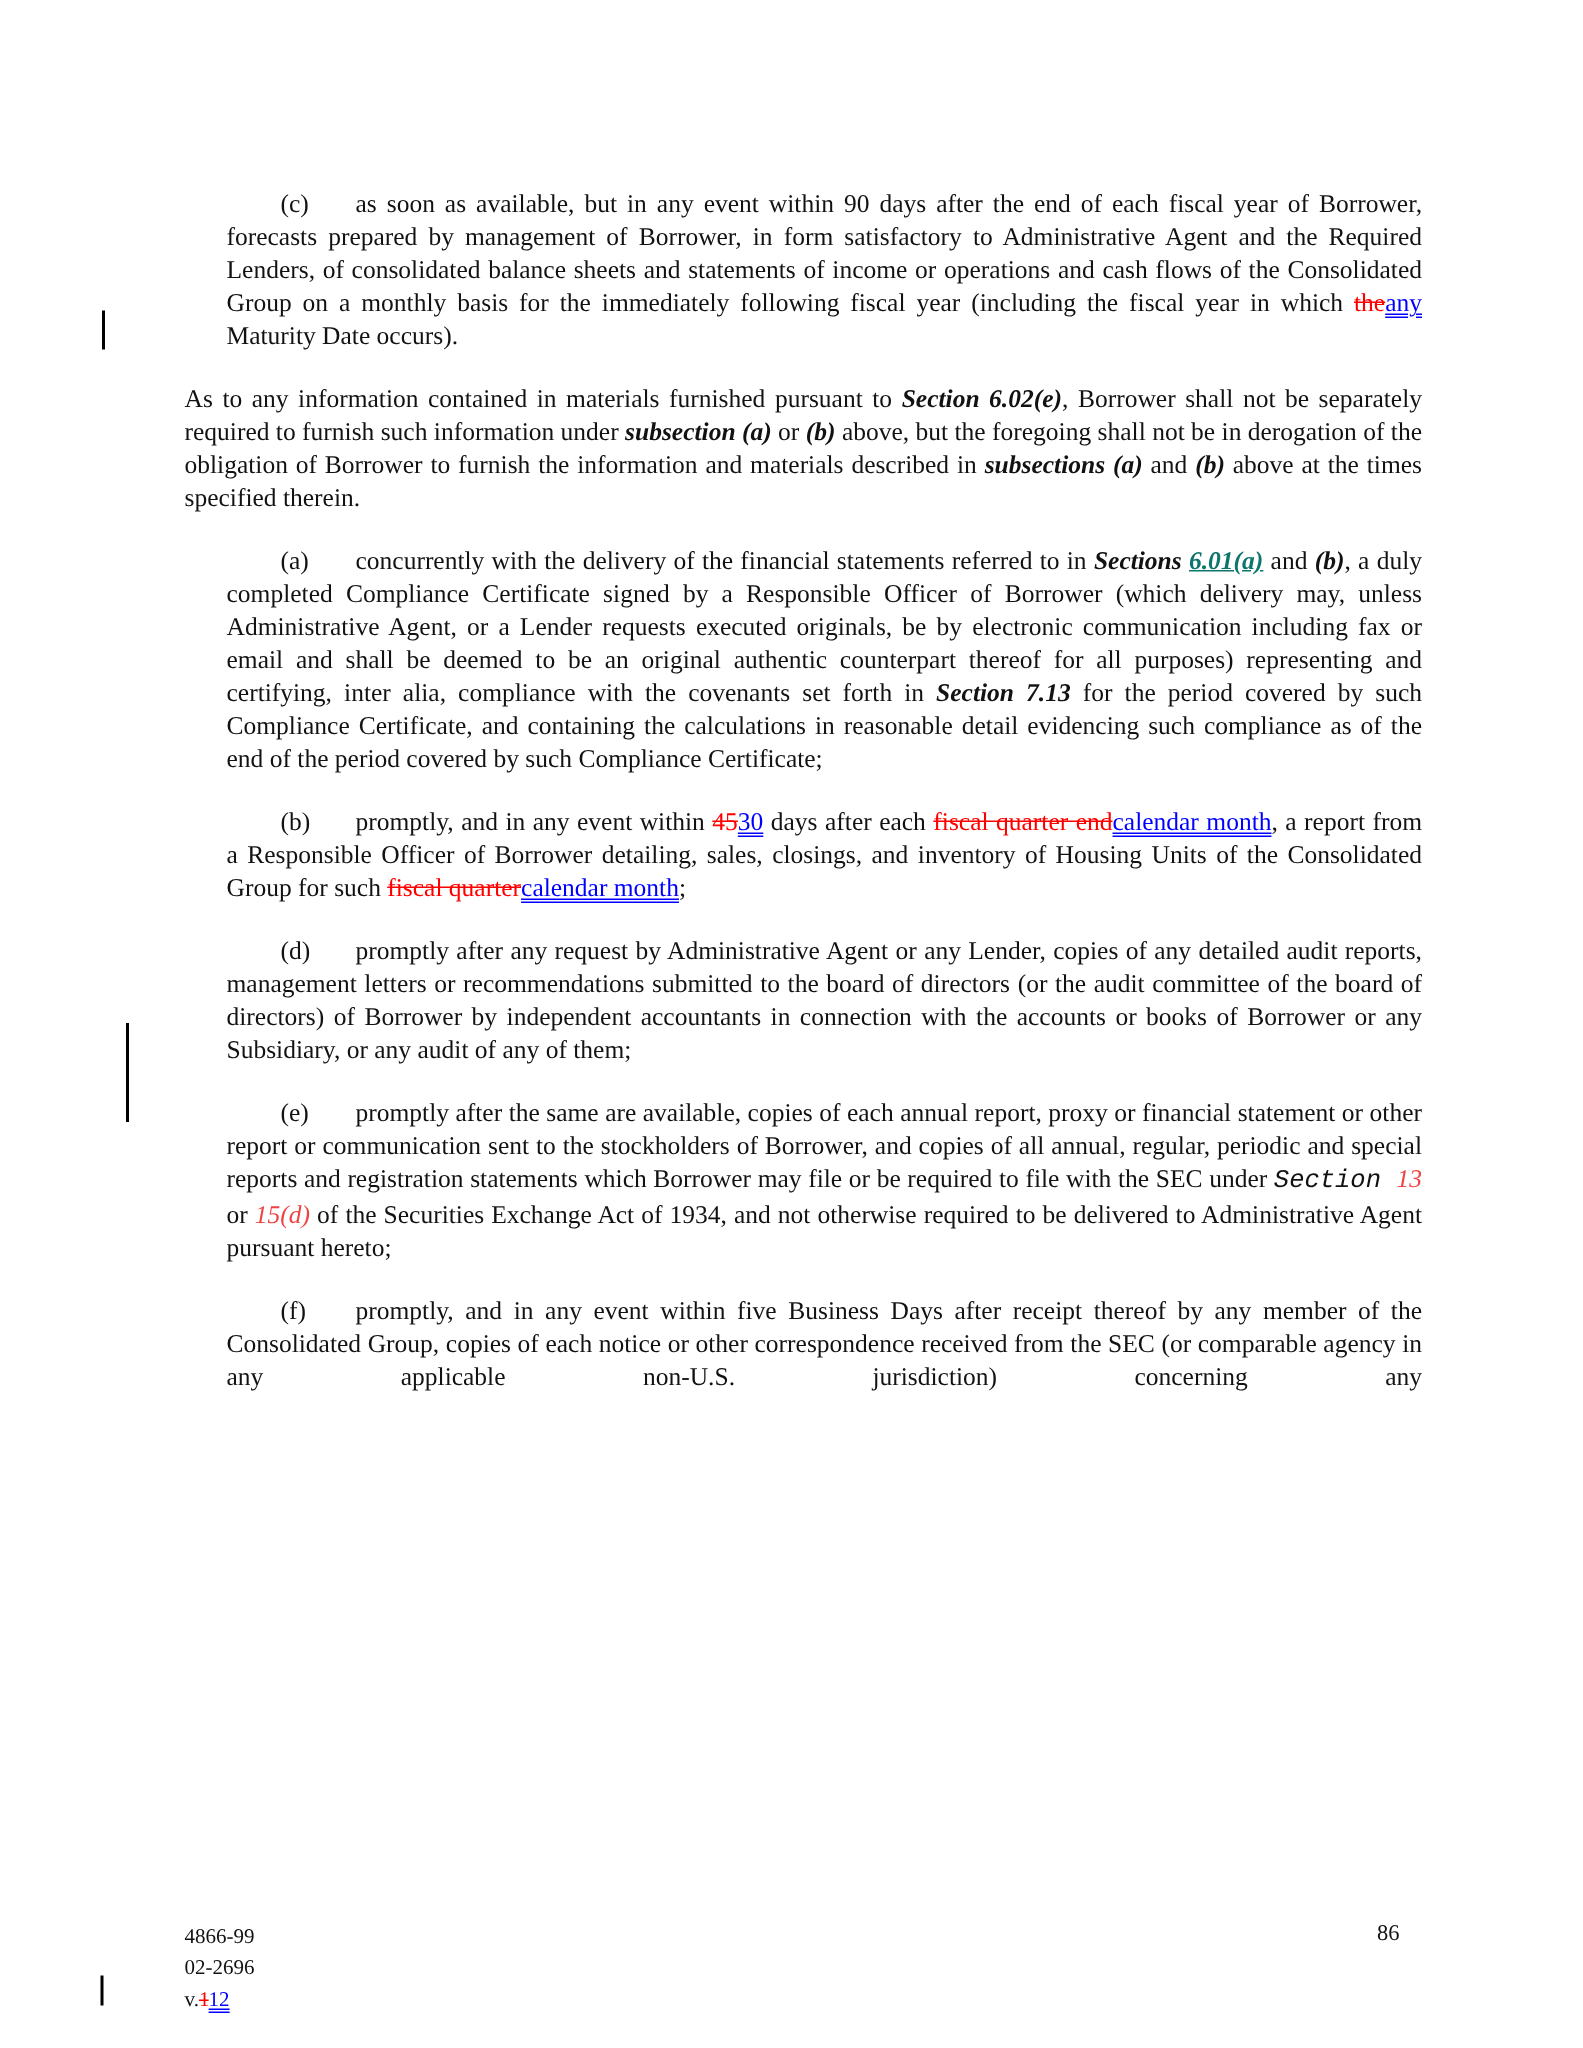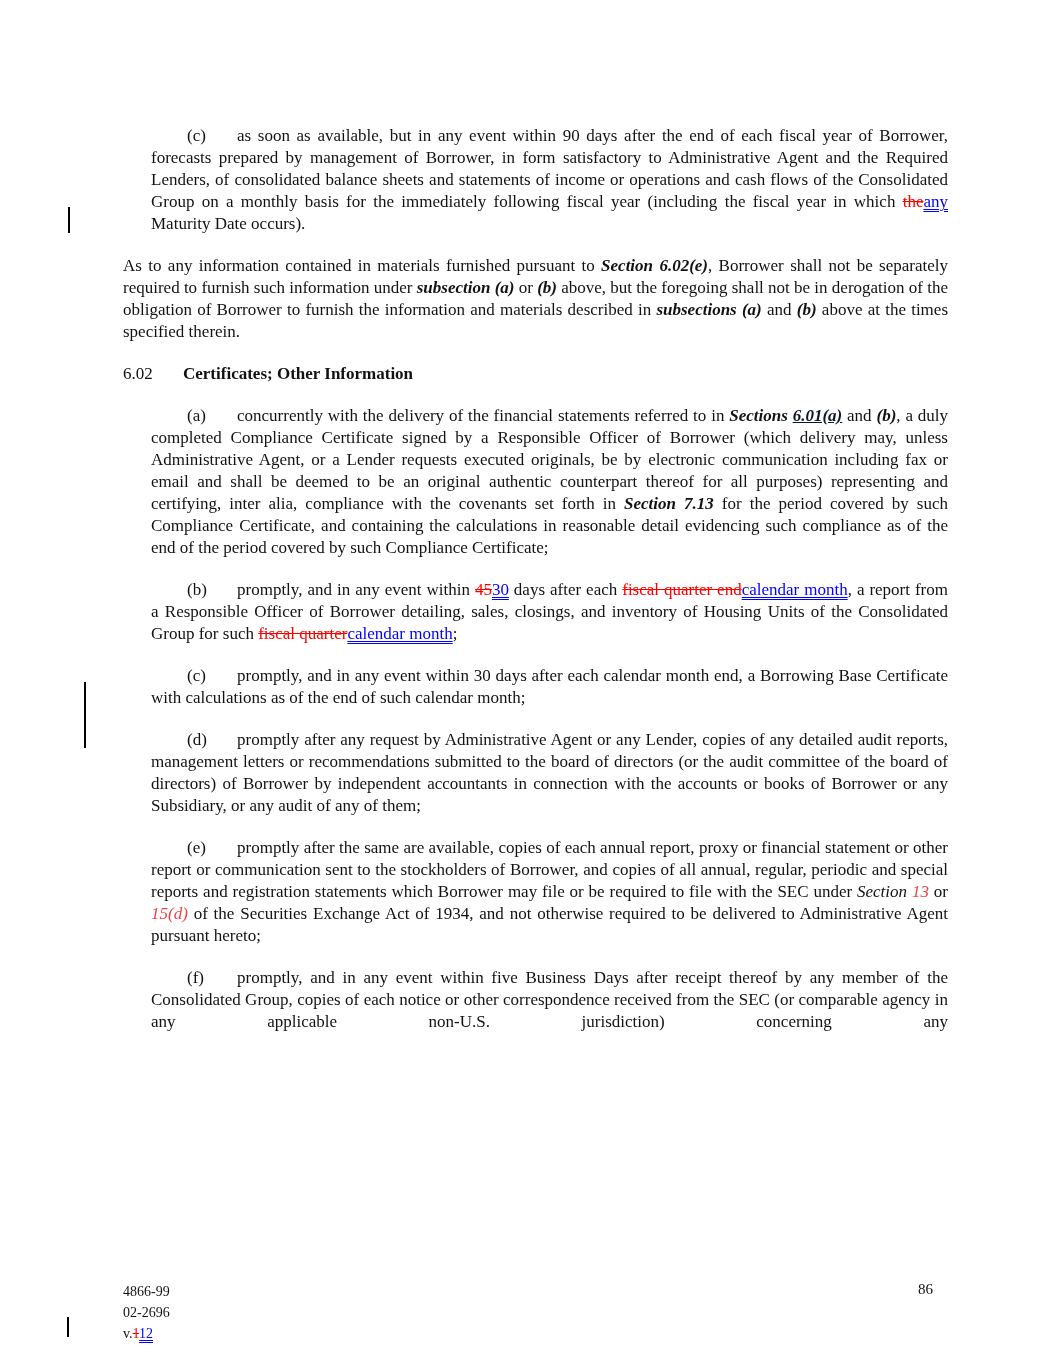--- a/index.html
+++ b/index.html
@@ -26,22 +26,22 @@
   p.flush { text-indent: 0; }
   .plabel { display: inline-block; width: 50px; text-indent: 0; }
   .heading-line { margin-left: 62px; }
   .hnum { display: inline-block; width: 60px; }
   .htitle { font-weight: bold; }
   .last-justify { text-align-last: justify; }
 
   
   .seg-n  { }
   .seg-bi { font-weight: bold; font-style: italic; }
-  .seg-biref { font-weight: bold; font-style: italic; color: #0f172a; text-decoration: underline; }
-  .seg-i  { font-style: italic; }
+  .seg-biref { font-weight: bold; font-style: italic; color: #0f766e; text-decoration: underline; }
+  .seg-i  { font-style: italic; font-family: Liberation Mono, monospace; }
   .seg-iref { font-style: italic; color: #ef4444; }
   .seg-del { color: #ff0000; text-decoration: line-through; }
   .seg-ins {
     color: #0000ff;
     text-decoration: underline;
     text-decoration-style: double;
     text-decoration-thickness: 1px;
     text-underline-offset: 2px;
   }
 
@@ -75,28 +75,26 @@
   <div class="cbar cbar-1"></div>
   <div class="cbar cbar-2"></div>
   <div class="cbar cbar-3"></div>
 
   <div class="content">
 
     <p class="sub"><span class="plabel">(c)</span><span><span class="seg-n">as soon as available, but in any event within 90 days after the end of each fiscal year of Borrower, forecasts prepared by management of Borrower, in form satisfactory to Administrative Agent and the Required Lenders, of consolidated balance sheets and statements of income or operations and cash flows of the Consolidated Group on a monthly basis for the immediately following fiscal year (including the fiscal year in which </span><span class="seg-del">the</span><span class="seg-ins">any</span><span class="seg-n"> Maturity Date occurs).</span></span></p>
 
     <p class="flush"><span><span class="seg-n">As to any information contained in materials furnished pursuant to </span><span class="seg-bi">Section 6.02(e)</span><span class="seg-n">, Borrower shall not be separately required to furnish such information under </span><span class="seg-bi">subsection (a)</span><span class="seg-n"> or </span><span class="seg-bi">(b)</span><span class="seg-n"> above, but the foregoing shall not be in derogation of the obligation of Borrower to furnish the information and materials described in </span><span class="seg-bi">subsections (a)</span><span class="seg-n"> and </span><span class="seg-bi">(b)</span><span class="seg-n"> above at the times specified therein.</span></span></p>
 
-    <p class="heading-line"><span class="hnum">6.02</span><span class="htitle">Certificates; Other Information</span></p>
 
 
     <p class="sub"><span class="plabel">(a)</span><span><span class="seg-n">concurrently with the delivery of the financial statements referred to in </span><span class="seg-bi">Sections</span><span class="seg-n"> </span><span class="seg-biref">6.01(a)</span><span class="seg-n"> and </span><span class="seg-bi">(b)</span><span class="seg-n">, a duly completed Compliance Certificate signed by a Responsible Officer of Borrower (which delivery may, unless Administrative Agent, or a Lender requests executed originals, be by electronic communication including fax or email and shall be deemed to be an original authentic counterpart thereof for all purposes) representing and certifying, inter alia, compliance with the covenants set forth in </span><span class="seg-bi">Section 7.13</span><span class="seg-n"> for the period covered by such Compliance Certificate, and containing the calculations in reasonable detail evidencing such compliance as of the end of the period covered by such Compliance Certificate;</span></span></p>
 
     <p class="sub"><span class="plabel">(b)</span><span><span class="seg-n">promptly, and in any event within </span><span class="seg-del">45</span><span class="seg-ins">30</span><span class="seg-n"> days after each </span><span class="seg-del">fiscal quarter end</span><span class="seg-ins">calendar month</span><span class="seg-n">, a report from a Responsible Officer of Borrower detailing, sales, closings, and inventory of Housing Units of the Consolidated Group for such </span><span class="seg-del">fiscal quarter</span><span class="seg-ins">calendar month</span><span class="seg-n">;</span></span></p>
 
-    <p class="sub"><span class="plabel">(c)</span><span><span class="seg-n">promptly, and in any event within 30 days after each calendar month end, a Borrowing Base Certificate with calculations as of the end of such calendar month;</span></span></p>
 
     <p class="sub"><span class="plabel">(d)</span><span><span class="seg-n">promptly after any request by Administrative Agent or any Lender, copies of any detailed audit reports, management letters or recommendations submitted to the board of directors (or the audit committee of the board of directors) of Borrower by independent accountants in connection with the accounts or books of Borrower or any Subsidiary, or any audit of any of them;</span></span></p>
 
     <p class="sub"><span class="plabel">(e)</span><span><span class="seg-n">promptly after the same are available, copies of each annual report, proxy or financial statement or other report or communication sent to the stockholders of Borrower, and copies of all annual, regular, periodic and special reports and registration statements which Borrower may file or be required to file with the SEC under </span><span class="seg-i">Section </span><span class="seg-iref">13</span><span class="seg-n"> or </span><span class="seg-iref">15(d)</span><span class="seg-n"> of the Securities Exchange Act of 1934, and not otherwise required to be delivered to Administrative Agent pursuant hereto;</span></span></p>
 
     <p class="sub last-justify"><span class="plabel">(f)</span><span><span class="seg-n">promptly, and in any event within five Business Days after receipt thereof by any member of the Consolidated Group, copies of each notice or other correspondence received from the SEC (or comparable agency in any applicable non-U.S. jurisdiction) concerning any</span></span></p>
 
   </div>
 
   <div class="footer">

